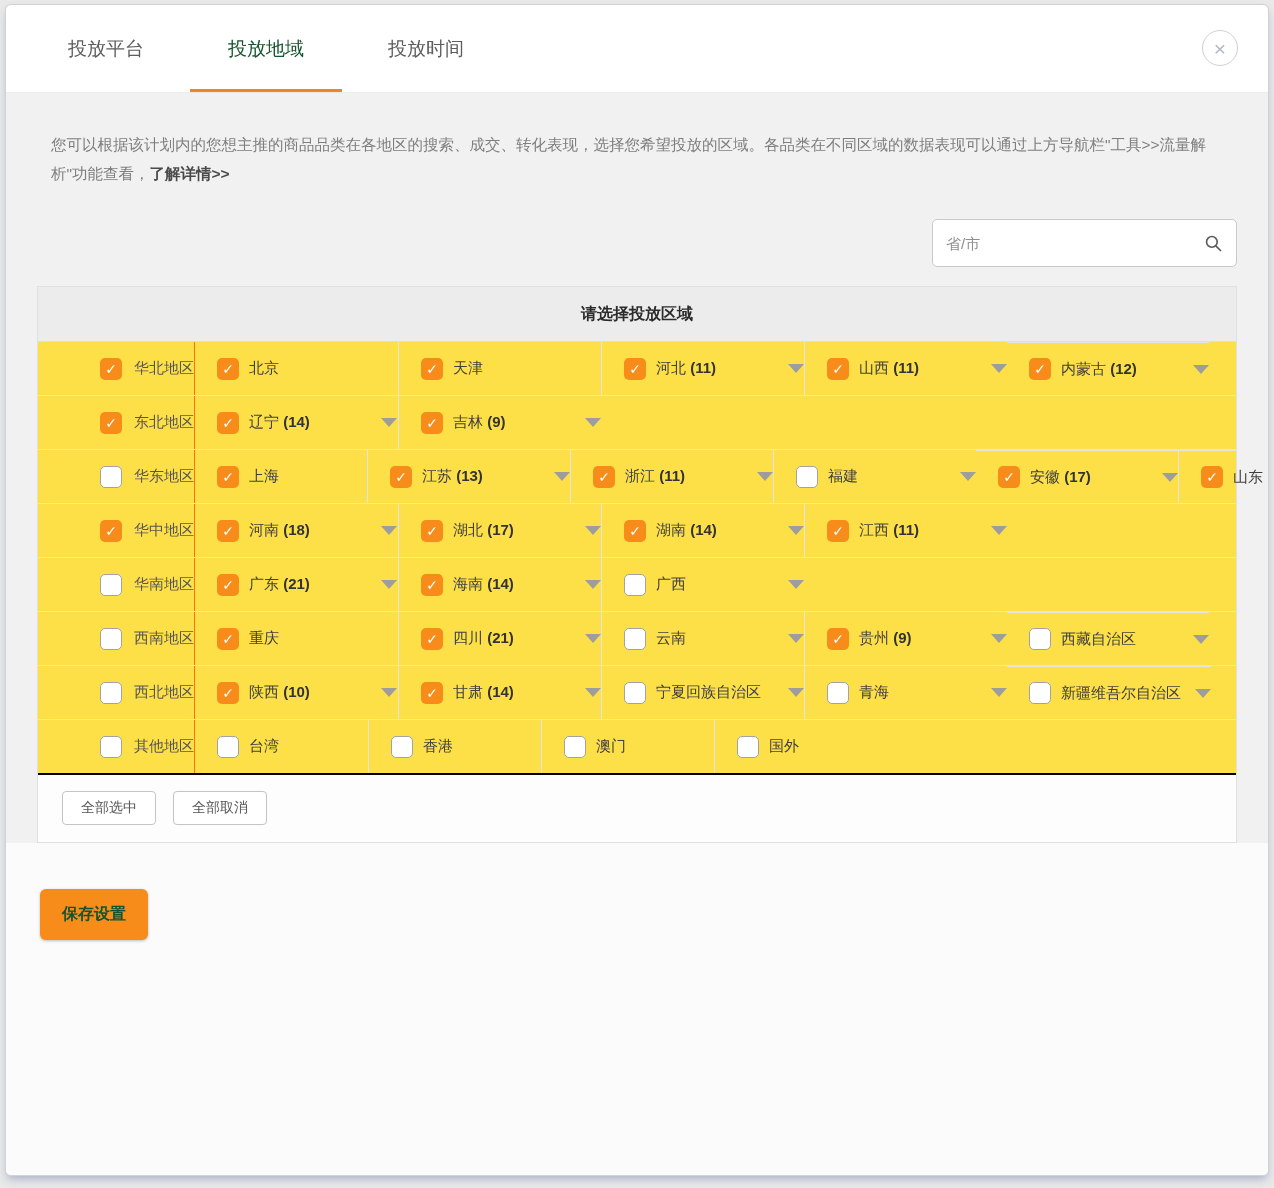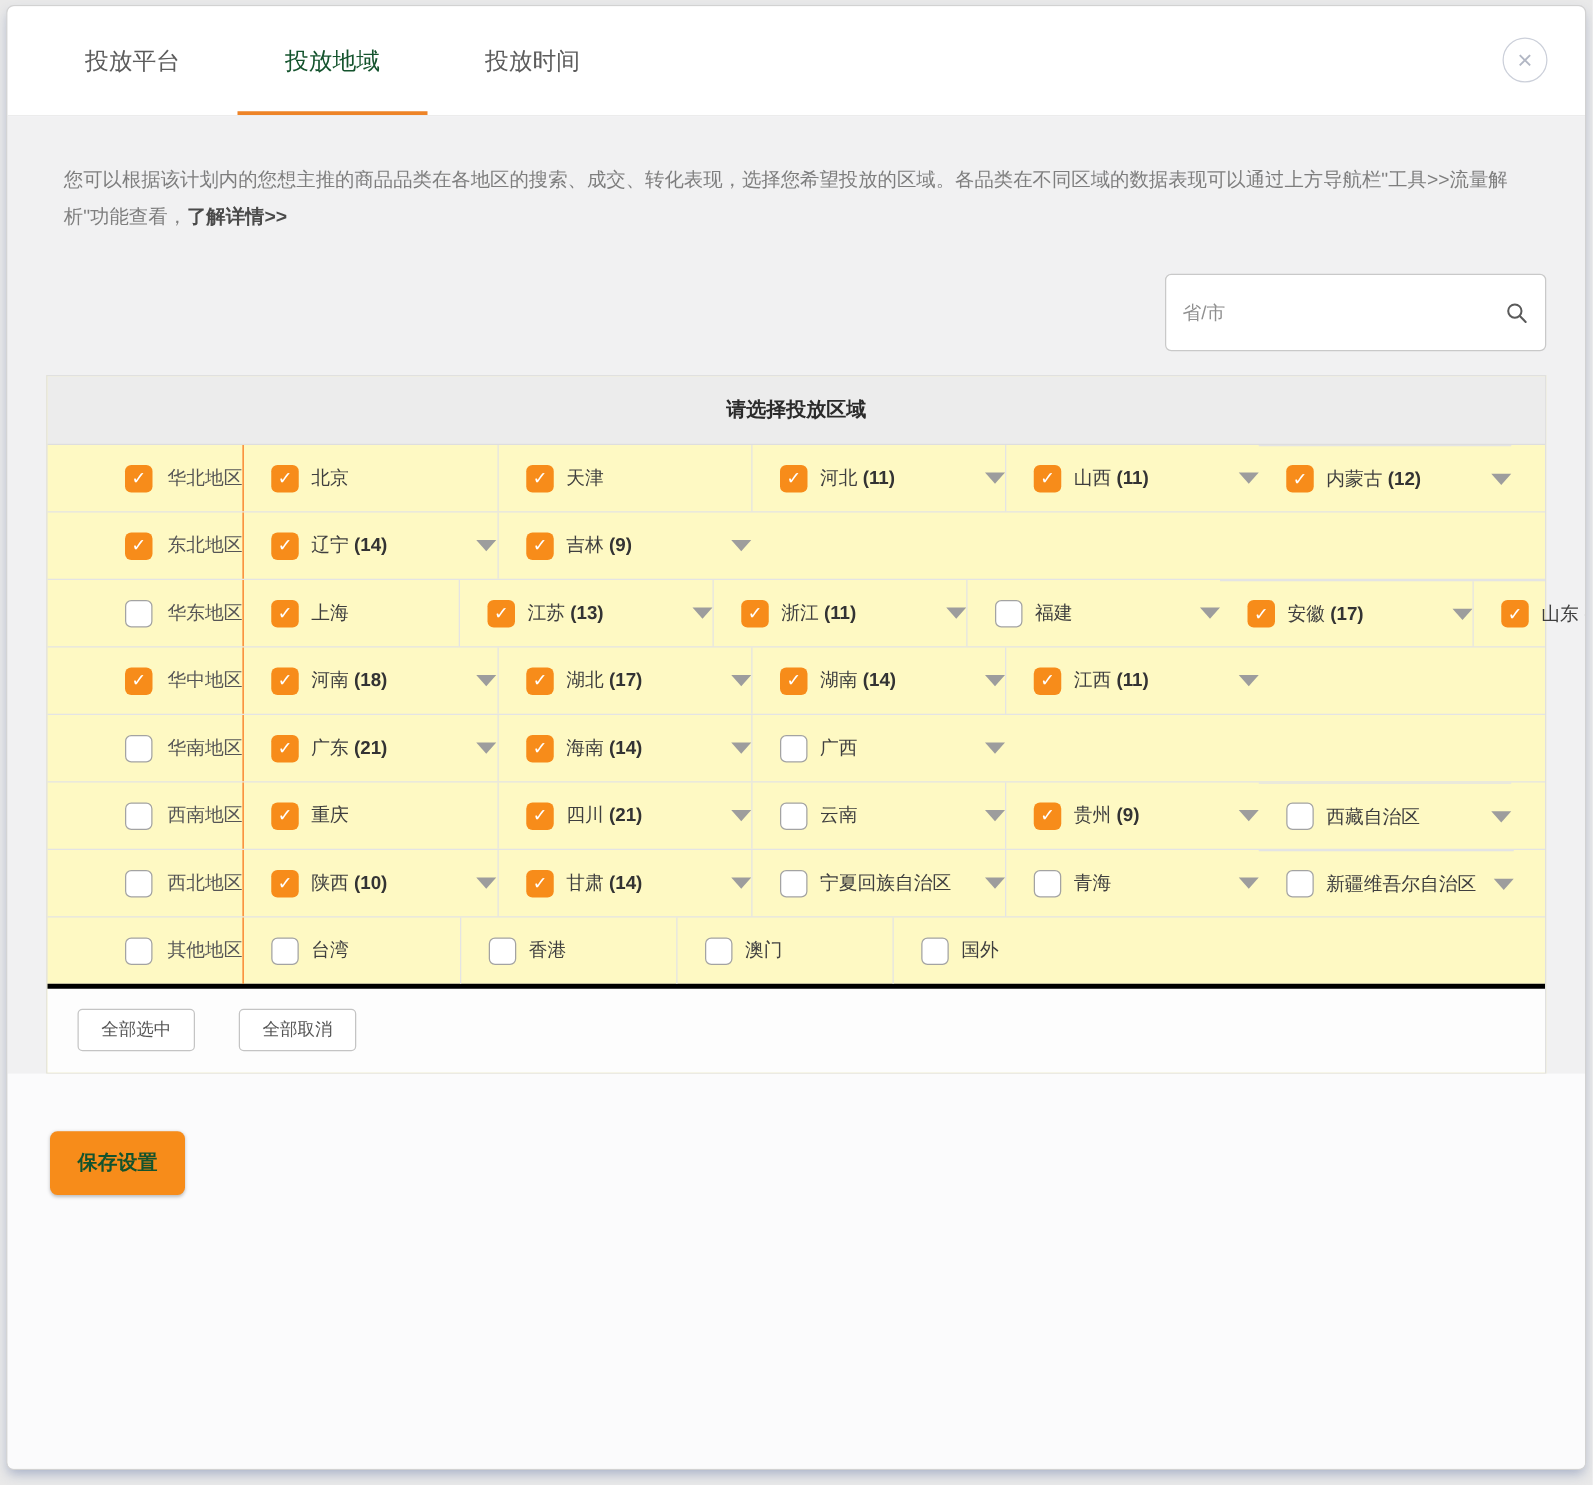--- a/index.html
+++ b/index.html
@@ -47,32 +47,32 @@
   }
   
   .dialog-body { background: #f1f1f2; padding: 0 31px; flex: 0 0 auto; }
   .notice {
     padding: 37px 14px 0 14px;
     font-size: 15.5px; line-height: 29px; color: #7e7e7e;
   }
   .notice b { color: #4a4a4a; font-weight: bold; }
   .search-row { display: flex; justify-content: flex-end; margin: 31px 0 19px 0; }
   .search-box {
-    width: 305px; height: 62px; background: #fff;
+    width: 305px; height: 48px; background: #fff;
     border: 1px solid #c9c9c9; border-radius: 5px;
     display: flex; align-items: center; padding: 0 13px; gap: 16px;
   }
   .search-box input {
     flex: 1; border: none; outline: none; background: transparent;
     font-size: 15px; color: #333;
     font-family: "Liberation Sans", "DejaVu Sans", sans-serif;
   }
   .search-box input::placeholder { color: #8f8f8f; }
   
-  .region-table { background: #fef9c3; border: 1px solid #e0e0e0; }
+  .region-table { background: #fde047; border: 1px solid #e0e0e0; }
   .table-title {
     height: 55px; background: #ececec;
     border-bottom: 1px solid #dedede;
     display: flex; align-items: center; justify-content: center;
     font-size: 16px; font-weight: bold; color: #2b2b2b;
   }
   .region-row { display: flex; }
   .region-row + .region-row { border-top: 1px solid #e4e4e4; }
   .region-cell {
     flex: 0 0 157px; border-right: 1px solid #f97316;
@@ -100,23 +100,23 @@
   .cb.checked::after { content: "\2713"; color: #fff; font-size: 14px; font-weight: bold; }
   .cb.unchecked { background: #fff; border: 1px solid #a3a3a3; }
   .arrow {
     width: 0; height: 0; margin-left: 14px;
     border-left: 8px solid transparent;
     border-right: 8px solid transparent;
     border-top: 9px solid #9d9d9d;
     cursor: pointer; flex: 0 0 auto;
   }
   .tfooter {
-    border-top: 4px solid #000000;
+    border-top: 2px solid #000000;
     padding: 16px 0 17px 24px;
-    display: flex; gap: 35px; background: #fdfdfd;
+    display: flex; gap: 17px; background: #fdfdfd;
   }
   .tfooter button {
     height: 34px; padding: 0 18px;
     background: #fff; border: 1px solid #c4c4c4; border-radius: 4px;
     font-size: 14px; color: #555; cursor: pointer;
     font-family: "Liberation Sans", "DejaVu Sans", sans-serif;
   }
   
   .dialog-footer { flex: 1; background: #fbfbfc; padding: 46px 0 0 34px; }
   .save-btn {

